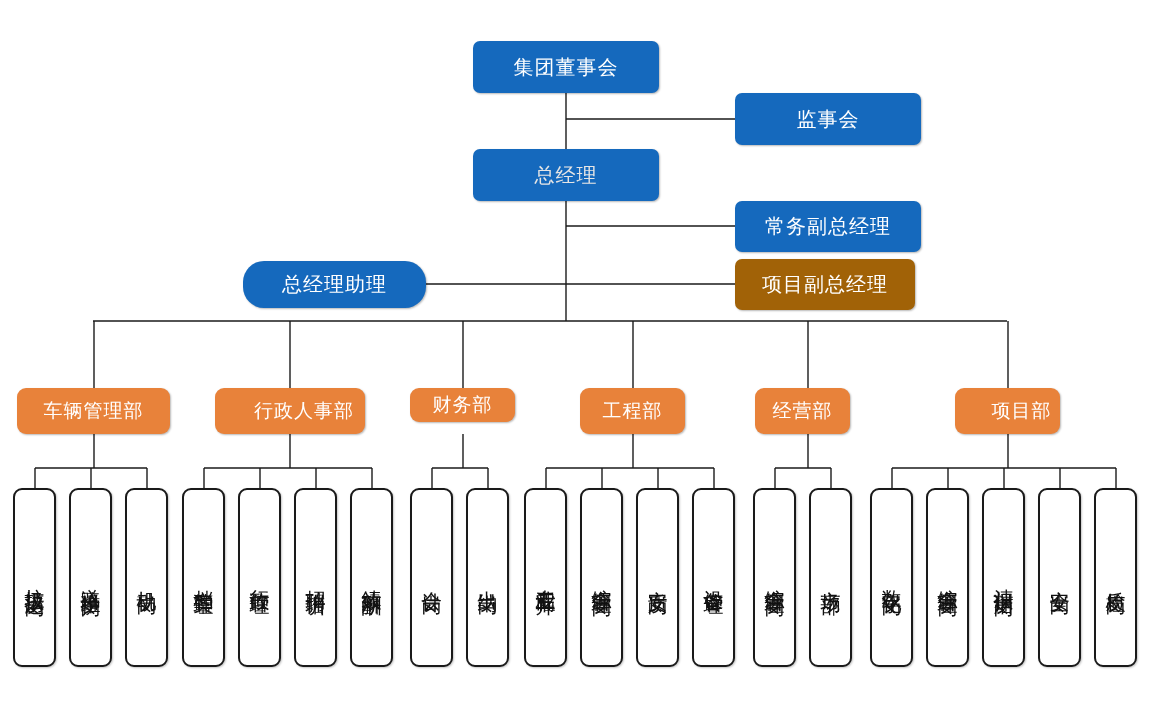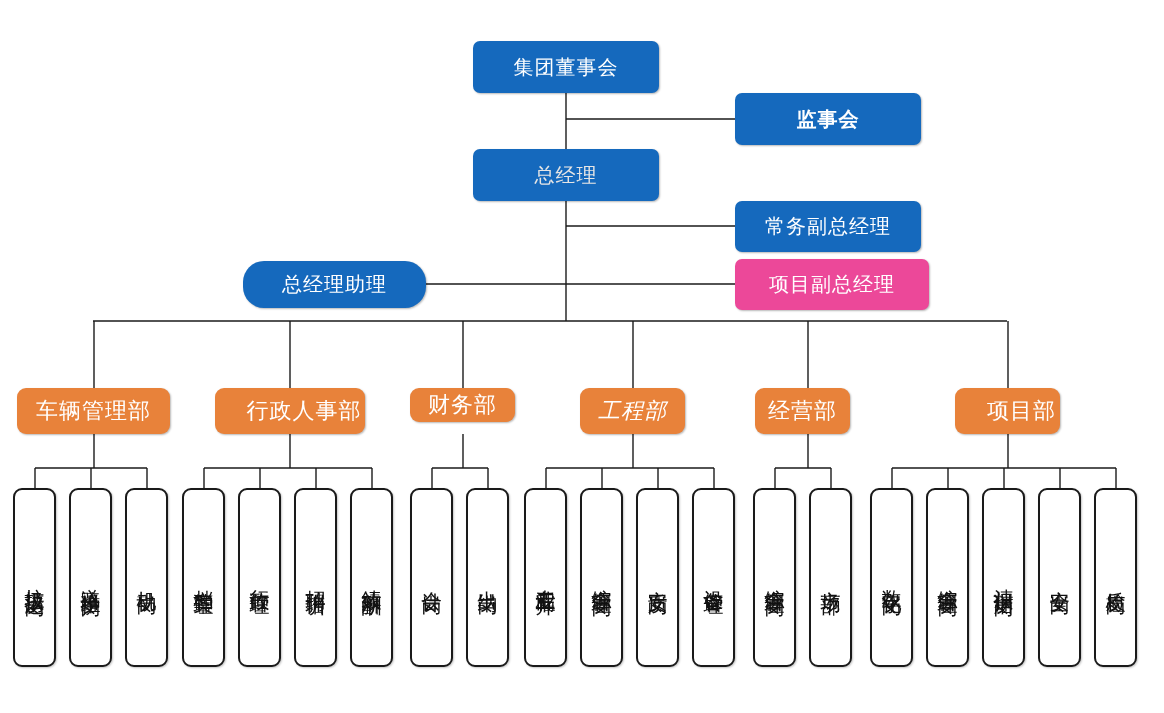--- a/index.html
+++ b/index.html
@@ -8,21 +8,21 @@
   #chart{position:relative;width:1164px;height:713px;background:#fff;}
   svg{position:absolute;left:0;top:0;width:1164px;height:713px;}
   .conn{stroke:#1a1a1a;stroke-width:1.4;fill:none;}
 
   .node{position:absolute;box-sizing:border-box;display:flex;
         align-items:center;justify-content:center;text-align:left;}
   .exec{background:#1569bd;color:#ffffff;border-radius:7px;
         font-size:20px;letter-spacing:1px;
         box-shadow:1px 1px 2px rgba(0,0,0,.28);}
   .dept{background:#e8823a;color:#ffffff;border-radius:9px;
-        font-size:22px;letter-spacing:1px;
+        font-size:19px;letter-spacing:1px;
         box-shadow:1px 1px 2px rgba(0,0,0,.28);}
   .post{background:#ffffff;color:#111111;border:2px solid #1a1a1a;
         border-radius:9px;font-size:20px;line-height:1.04;
         writing-mode:vertical-rl;text-orientation:upright;
         letter-spacing:2px;padding:6px 0;
         box-shadow:1px 1px 2px rgba(0,0,0,.22);}
 </style>
 </head>
 <body>
 
@@ -73,33 +73,33 @@
       <line x1="948" y1="468" x2="948" y2="488" class="conn" stroke="#1a1a1a"></line>
       <line x1="1004" y1="468" x2="1004" y2="488" class="conn" stroke="#1a1a1a"></line>
       <line x1="1060" y1="468" x2="1060" y2="488" class="conn" stroke="#1a1a1a"></line>
       <line x1="1116" y1="468" x2="1116" y2="488" class="conn" stroke="#1a1a1a"></line>
     </svg>
 
   <div id="nodes">
       <div class="node exec" style="left: 473px; top: 41px; width: 186px; height: 52px; background: rgb(21, 105, 189); color: rgb(255, 255, 255);">
         <span>集团董事会</span>
       </div>
-      <div class="node exec" style="left: 735px; top: 93px; width: 186px; height: 52px; background: rgb(21, 105, 189); color: rgb(255, 255, 255); font-weight: bold;">
+      <div class="node exec" style="left: 735px; top: 93px; width: 186px; height: 52px; background: rgb(21, 105, 189); color: rgb(255, 255, 255);">
         <span>监事会</span>
       </div>
       <div class="node exec" style="left: 473px; top: 149px; width: 186px; height: 52px; background: rgb(21, 105, 189); color: #e5e5e5;">
         <span>总经理</span>
       </div>
       <div class="node exec" style="left: 735px; top: 201px; width: 186px; height: 51px; background: rgb(21, 105, 189); color: rgb(255, 255, 255);">
         <span>常务副总经理</span>
       </div>
       <div class="node exec" style="left: 243px; top: 261px; width: 183px; height: 47px; background: rgb(21, 105, 189); color: rgb(255, 255, 255); border-radius: 21px;">
         <span>总经理助理</span>
       </div>
-      <div class="node exec" style="left: 735px; top: 259px; width: 194px; height: 51px; background: #ec4899; color: rgb(255, 255, 255);">
+      <div class="node exec" style="left: 735px; top: 259px; width: 180px; height: 51px; background: #a16207; color: rgb(255, 255, 255);">
         <span>项目副总经理</span>
       </div>
       <div class="node dept" style="left: 17px; top: 388px; width: 153px; height: 46px; background: rgb(232, 130, 58); color: rgb(255, 255, 255);">
         <span>车辆管理部</span>
       </div>
       <div class="node post" style="left: 13px; top: 488px; width: 43px; height: 179px; background: rgb(255, 255, 255); color: rgb(17, 17, 17); border-color: rgb(26, 26, 26);">
         <span>垃圾清运岗</span>
       </div>
       <div class="node post" style="left: 69px; top: 488px; width: 43px; height: 179px; background: rgb(255, 255, 255); color: rgb(17, 17, 17); border-color: rgb(26, 26, 26);">
         <span>道路维护岗</span>
@@ -124,21 +124,21 @@
       </div>
       <div class="node dept" style="left: 410px; top: 388px; width: 105px; height: 34px; background: rgb(232, 130, 58); color: rgb(255, 255, 255);">
         <span>财务部</span>
       </div>
       <div class="node post" style="left: 410px; top: 488px; width: 43px; height: 179px; background: rgb(255, 255, 255); color: rgb(17, 17, 17); border-color: rgb(26, 26, 26);">
         <span>会计岗</span>
       </div>
       <div class="node post" style="left: 466px; top: 488px; width: 43px; height: 179px; background: rgb(255, 255, 255); color: rgb(17, 17, 17); border-color: rgb(26, 26, 26);">
         <span>出纳岗</span>
       </div>
-      <div class="node dept" style="left: 580px; top: 388px; width: 105px; height: 46px; background: rgb(232, 130, 58); color: rgb(255, 255, 255); font-style: italic;">
+      <div class="node dept" style="left: 580px; top: 388px; width: 105px; height: 46px; background: rgb(232, 130, 58); color: rgb(255, 255, 255);">
         <span>工程部</span>
       </div>
       <div class="node post" style="left: 524px; top: 488px; width: 43px; height: 179px; background: rgb(255, 255, 255); color: rgb(17, 17, 17); border-color: rgb(26, 26, 26);">
         <span>专业工程师</span>
       </div>
       <div class="node post" style="left: 580px; top: 488px; width: 43px; height: 179px; background: rgb(255, 255, 255); color: rgb(17, 17, 17); border-color: rgb(26, 26, 26);">
         <span>综合管理岗</span>
       </div>
       <div class="node post" style="left: 636px; top: 488px; width: 43px; height: 179px; background: rgb(255, 255, 255); color: rgb(17, 17, 17); border-color: rgb(26, 26, 26);">
         <span>安质岗</span>

